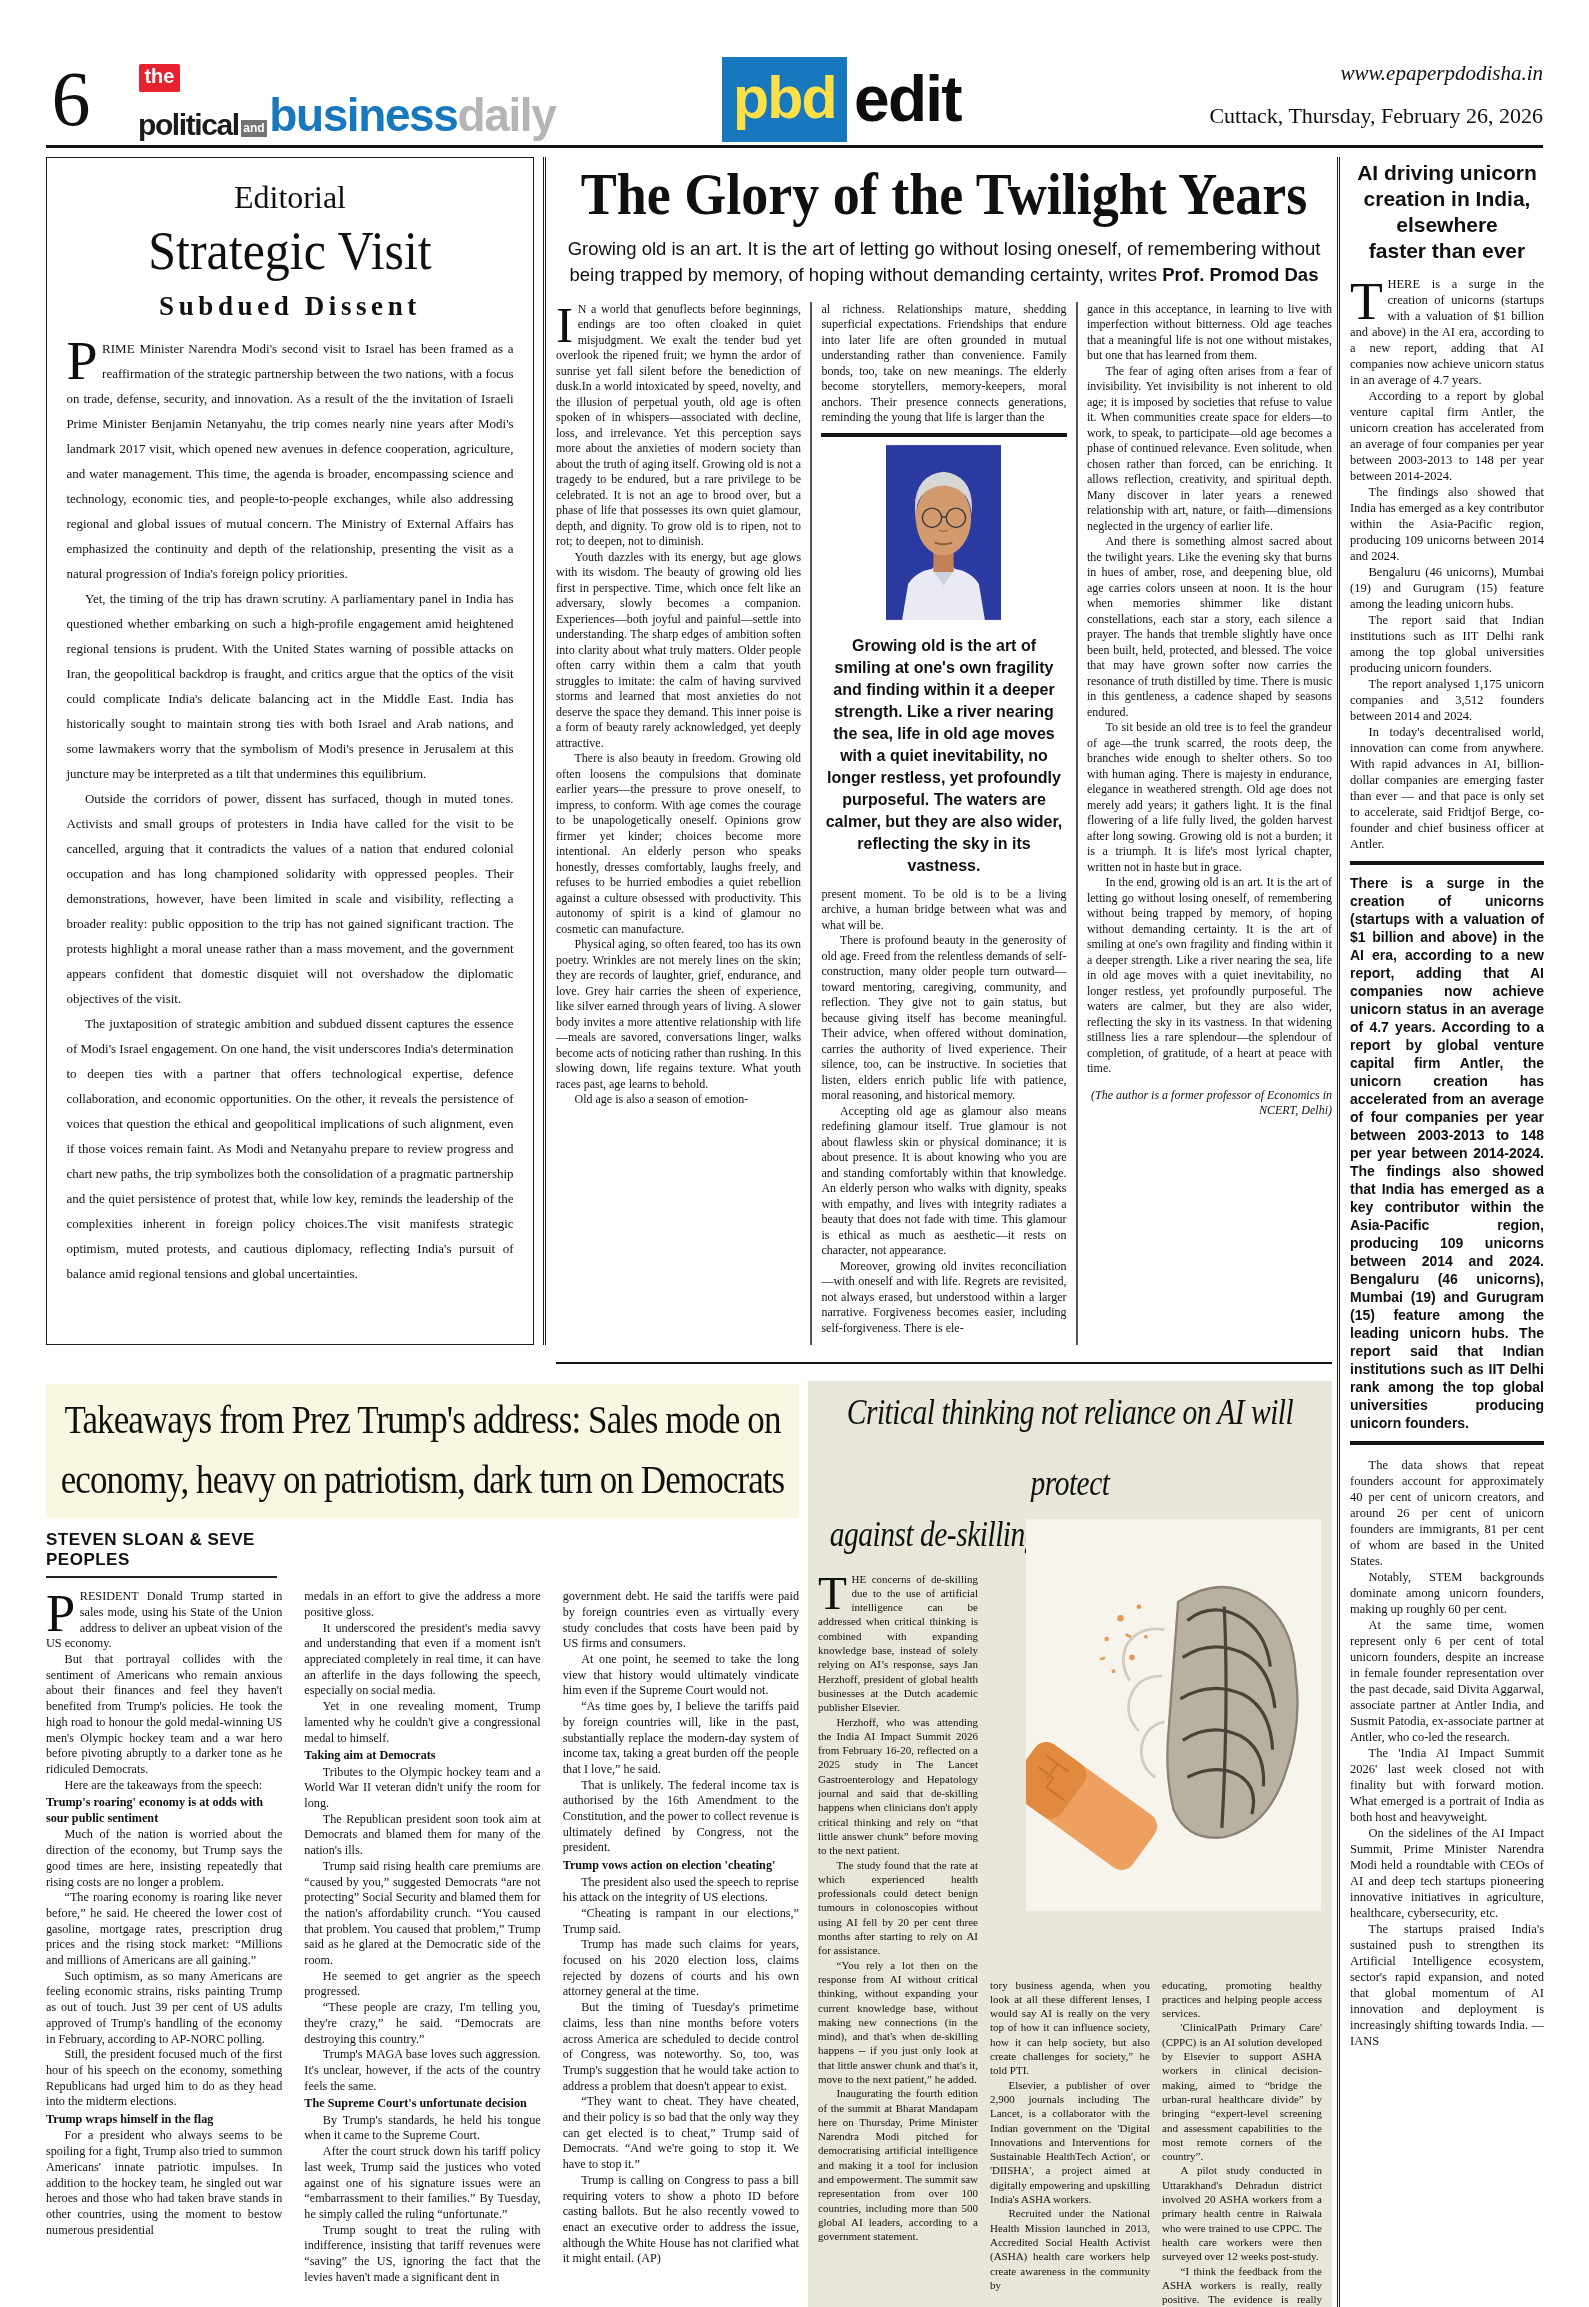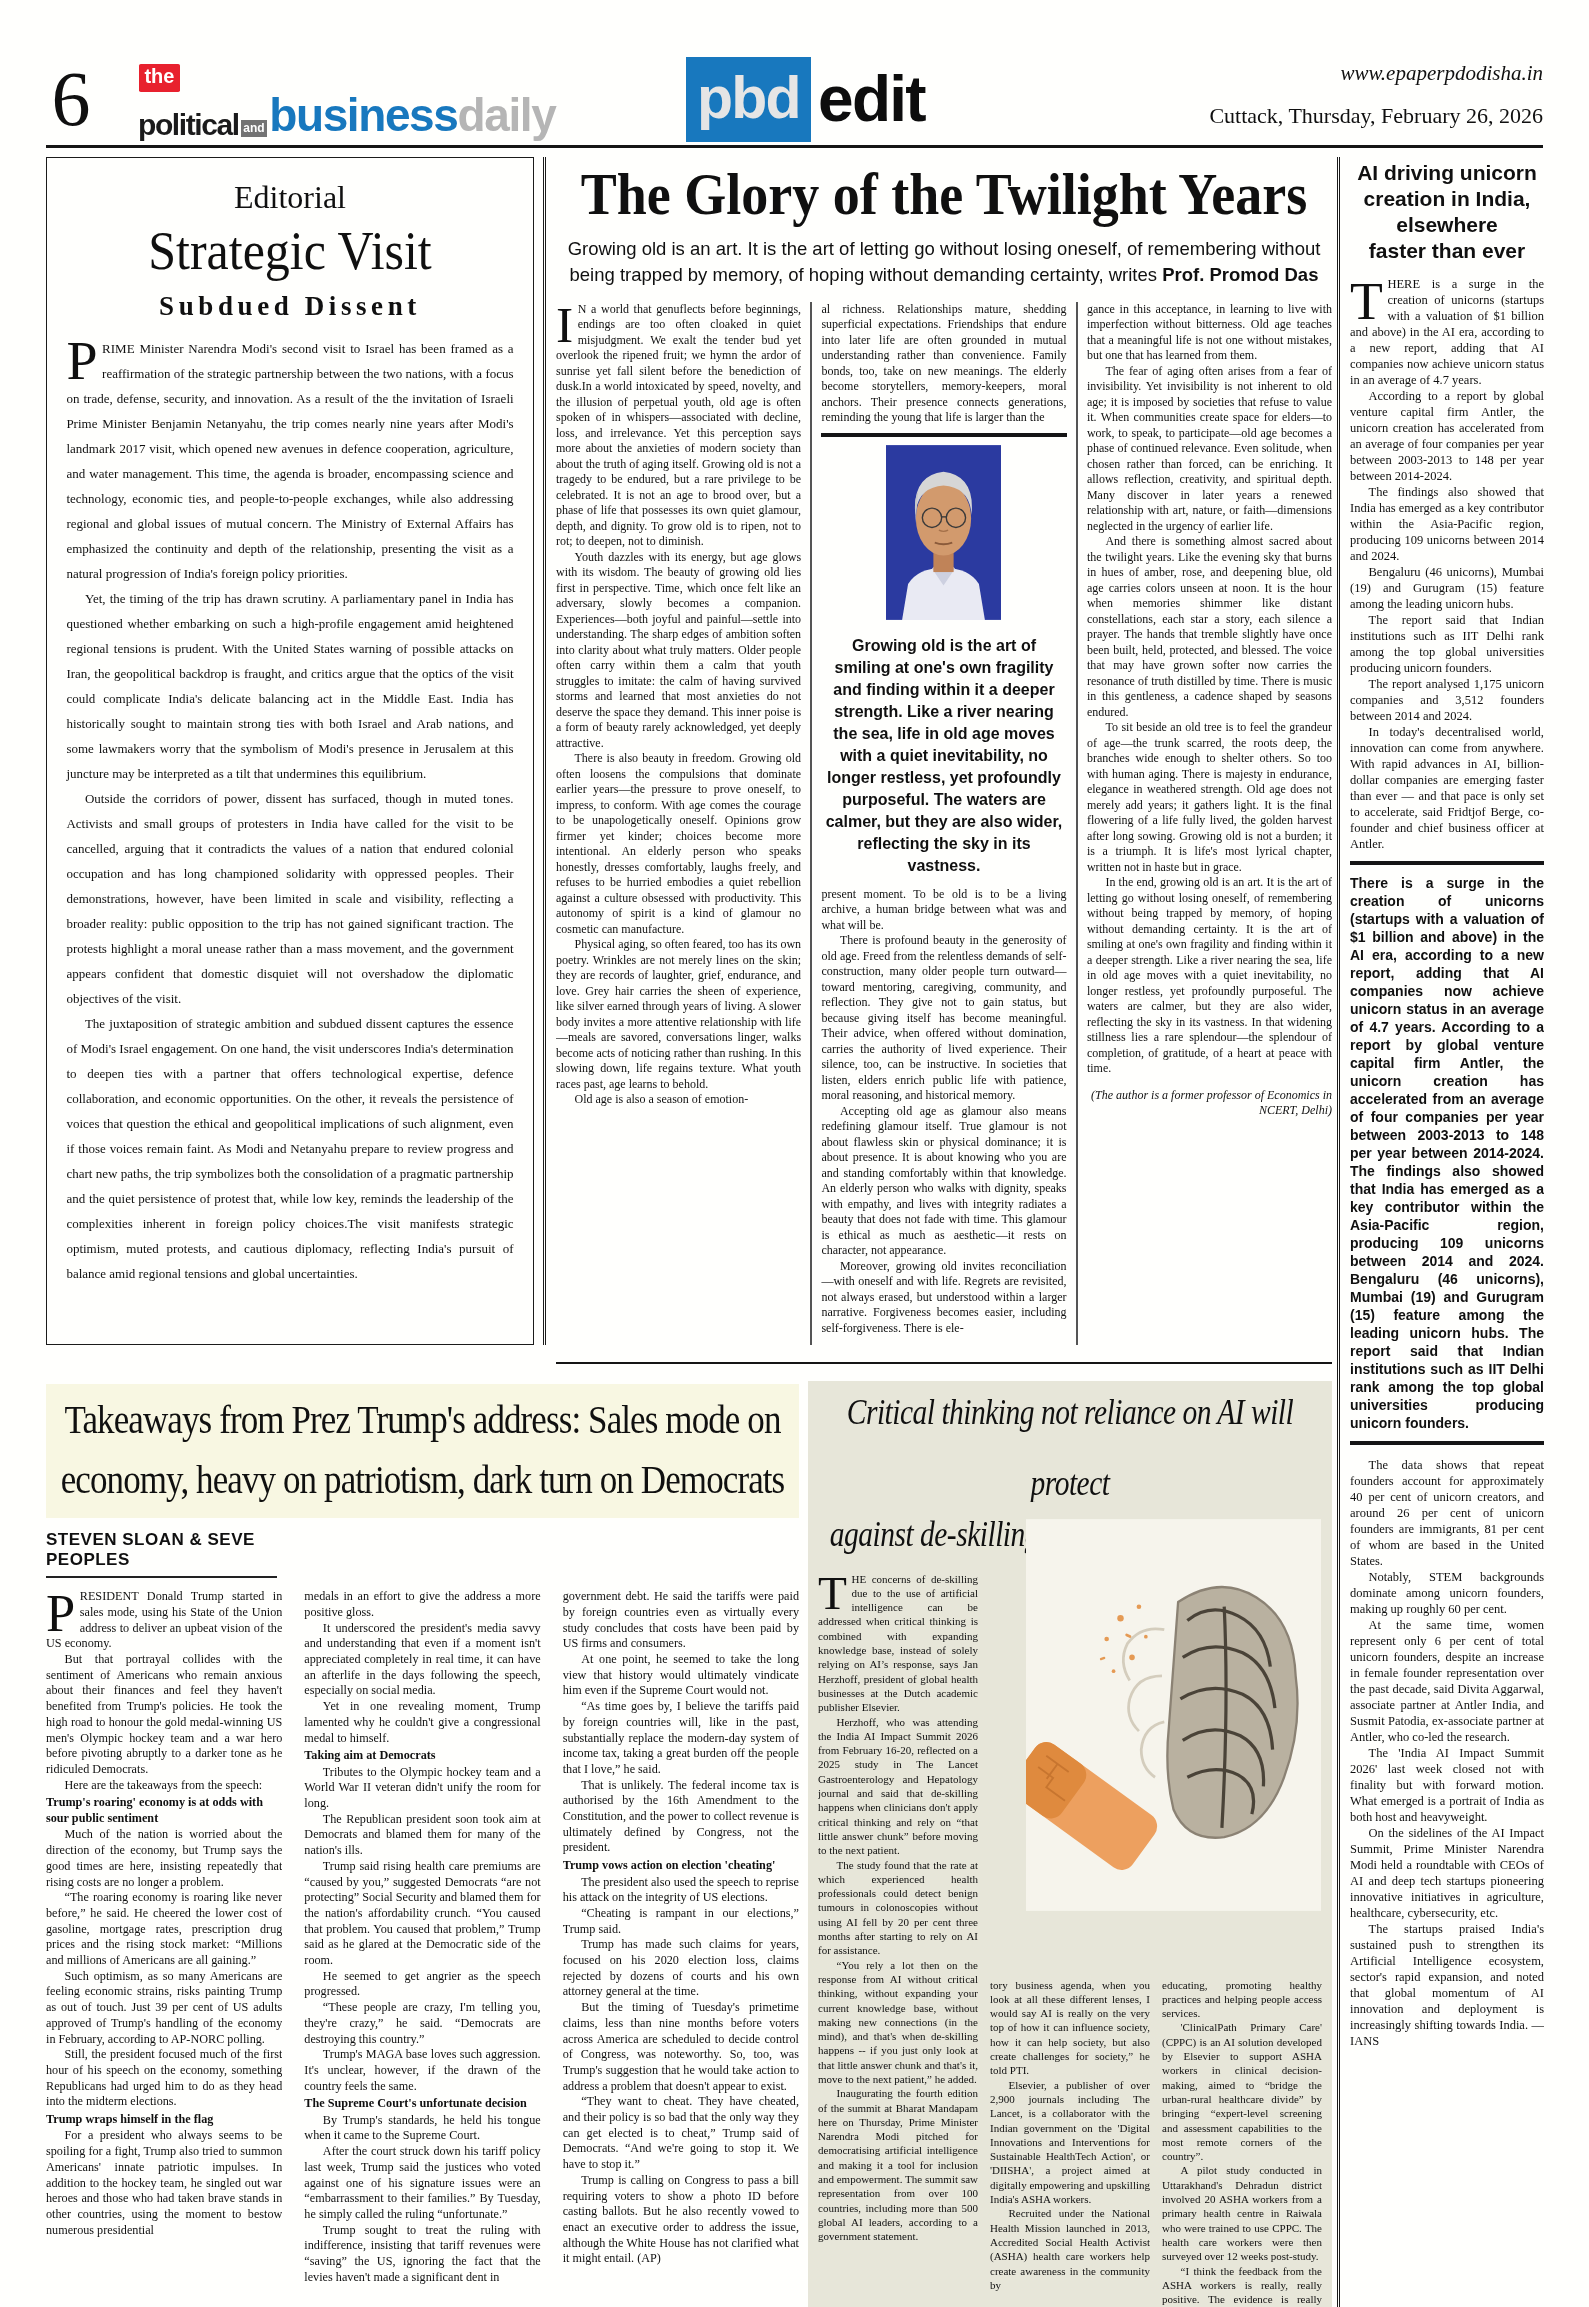--- a/index.html
+++ b/index.html
@@ -12,21 +12,21 @@
   .masthead { position:absolute; left:46px; top:59px; right:46px; height:83px; }
   .page-num { position:absolute; left:5.5px; top:2.8px; font-size:78px; line-height:74px; font-family:"Liberation Serif",serif; }
   .logo { position:absolute; left:92px; top:0; padding-top:29px; font-family:"Liberation Sans",sans-serif; font-weight:bold; }
   .logo .the-box { position:absolute; left:0.9px; top:4.6px; background:#e8212e; color:#fff; font-size:20px; padding:1.8px 5.5px 3.7px; border-radius:1.8px; }
   .logo .row { display:flex; align-items:flex-end; }
   .logo .w-political { color:#1b1b1b; font-size:30px; letter-spacing:-1.4px; }
   .logo .and-box { background:#737373; color:#fff; font-size:12px; padding:1.4px 2.8px; margin:0 1.8px 5.5px; }
   .logo .w-business { color:#1878be; font-size:46px; letter-spacing:-1.4px; }
   .logo .w-daily { color:#b5b5b5; font-size:46px; letter-spacing:-1.4px; }
   .pbd-edit { position:absolute; left:640px; top:-1.8px; display:flex; align-items:center; font-family:"Liberation Sans",sans-serif; font-weight:bold; }
-  .pbd-box { background:#1878be; color:#e5e5e5; font-size:59px; padding:6.5px 11px 10px; letter-spacing:-1.8px; }
+  .pbd-box { background:#1878be; color:#fde047; font-size:59px; padding:6.5px 11px 10px; letter-spacing:-1.8px;margin-left:36px; }
   .edit-word { color:#0d0d0d; font-size:64px; letter-spacing:-1.8px; padding-left:7.4px; }
   .mast-right { position:absolute; right:0; top:1.8px; text-align:right; }
   .website { font-style:italic; font-size:21px; }
   .dateline { font-size:22px; margin-top:17.5px; }
   .mast-rule { position:absolute; left:46px; top:145px; width:1497px; height:3.2px; background:#151515; }
 
   
   .para { text-align:justify; text-indent:18.5px; }
   .para.cont { text-indent:0; }
   .subhead { text-align:left; font-weight:bold; margin:1.8px 0 0.9px; }
@@ -233,21 +233,21 @@
       <div class="trump-col">
           <p class="para cont">medals in an effort to give the address a more positive gloss.</p>
           <p class="para">It underscored the president's media savvy and understanding that even if a moment isn't appreciated completely in real time, it can have an afterlife in the days following the speech, especially on social media.</p>
           <p class="para">Yet in one revealing moment, Trump lamented why he couldn't give a congressional medal to himself.</p>
           <p class="subhead">Taking aim at Democrats</p>
           <p class="para">Tributes to the Olympic hockey team and a World War II veteran didn't unify the room for long.</p>
           <p class="para">The Republican president soon took aim at Democrats and blamed them for many of the nation's ills.</p>
           <p class="para">Trump said rising health care premiums are “caused by you,” suggested Democrats “are not protecting” Social Security and blamed them for the nation's affordability crunch. “You caused that problem. You caused that problem,” Trump said as he glared at the Democratic side of the room.</p>
           <p class="para">He seemed to get angrier as the speech progressed.</p>
           <p class="para">“These people are crazy, I'm telling you, they're crazy,” he said. “Democrats are destroying this country.”</p>
-          <p class="para">Trump's MAGA base loves such aggression. It's unclear, however, if the drawn of the country feels the same.</p>
+          <p class="para">Trump's MAGA base loves such aggression. It's unclear, however, if the acts of the country feels the same.</p>
           <p class="subhead">The Supreme Court's unfortunate decision</p>
           <p class="para">By Trump's standards, he held his tongue when it came to the Supreme Court.</p>
           <p class="para">After the court struck down his tariff policy last week, Trump said the justices who voted against one of his signature issues were an “embarrassment to their families.” By Tuesday, he simply called the ruling “unfortunate.”</p>
           <p class="para">Trump sought to treat the ruling with indifference, insisting that tariff revenues were “saving” the US, ignoring the fact that the levies haven't made a significant dent in</p>
         </div>
       <div class="trump-col">
           <p class="para cont">government debt. He said the tariffs were paid by foreign countries even as virtually every study concludes that costs have been paid by US firms and consumers.</p>
           <p class="para">At one point, he seemed to take the long view that history would ultimately vindicate him even if the Supreme Court would not.</p>
           <p class="para">“As time goes by, I believe the tariffs paid by foreign countries will, like in the past, substantially replace the modern-day system of income tax, taking a great burden off the people that I love,” he said.</p>
           <p class="para">That is unlikely. The federal income tax is authorised by the 16th Amendment to the Constitution, and the power to collect revenue is ultimately defined by Congress, not the president.</p>

